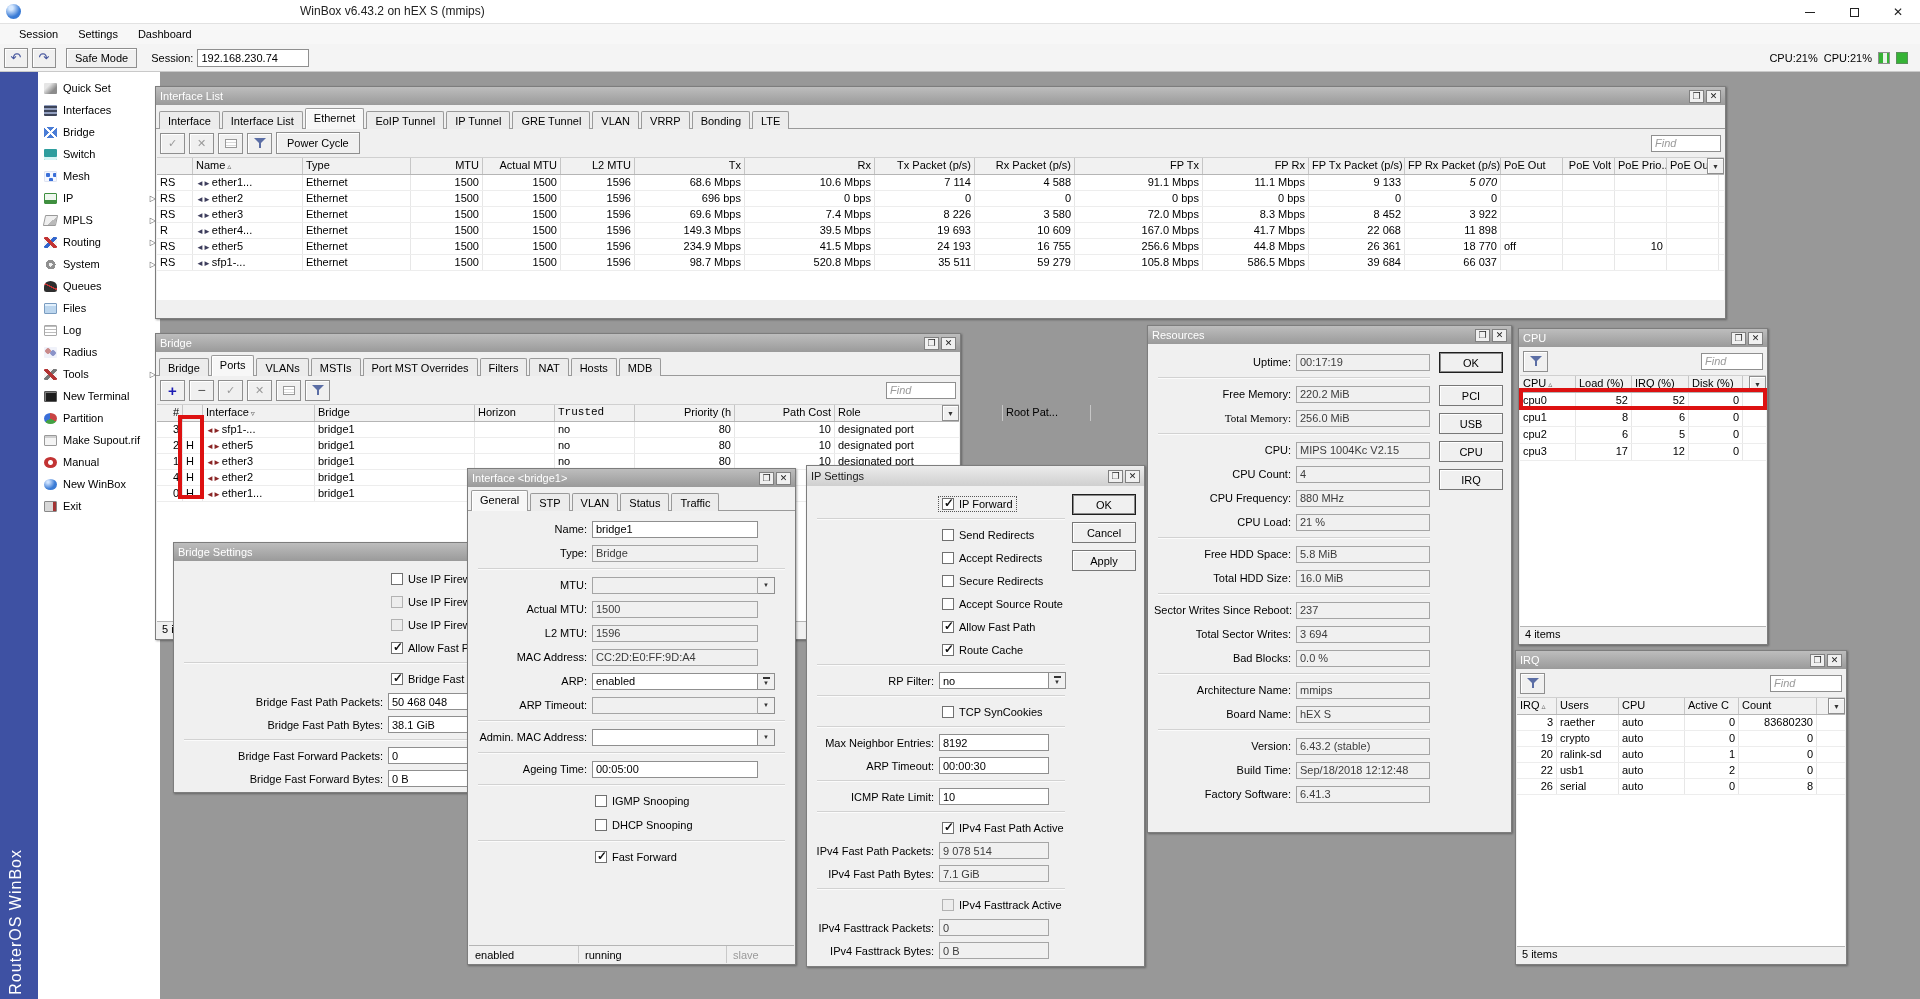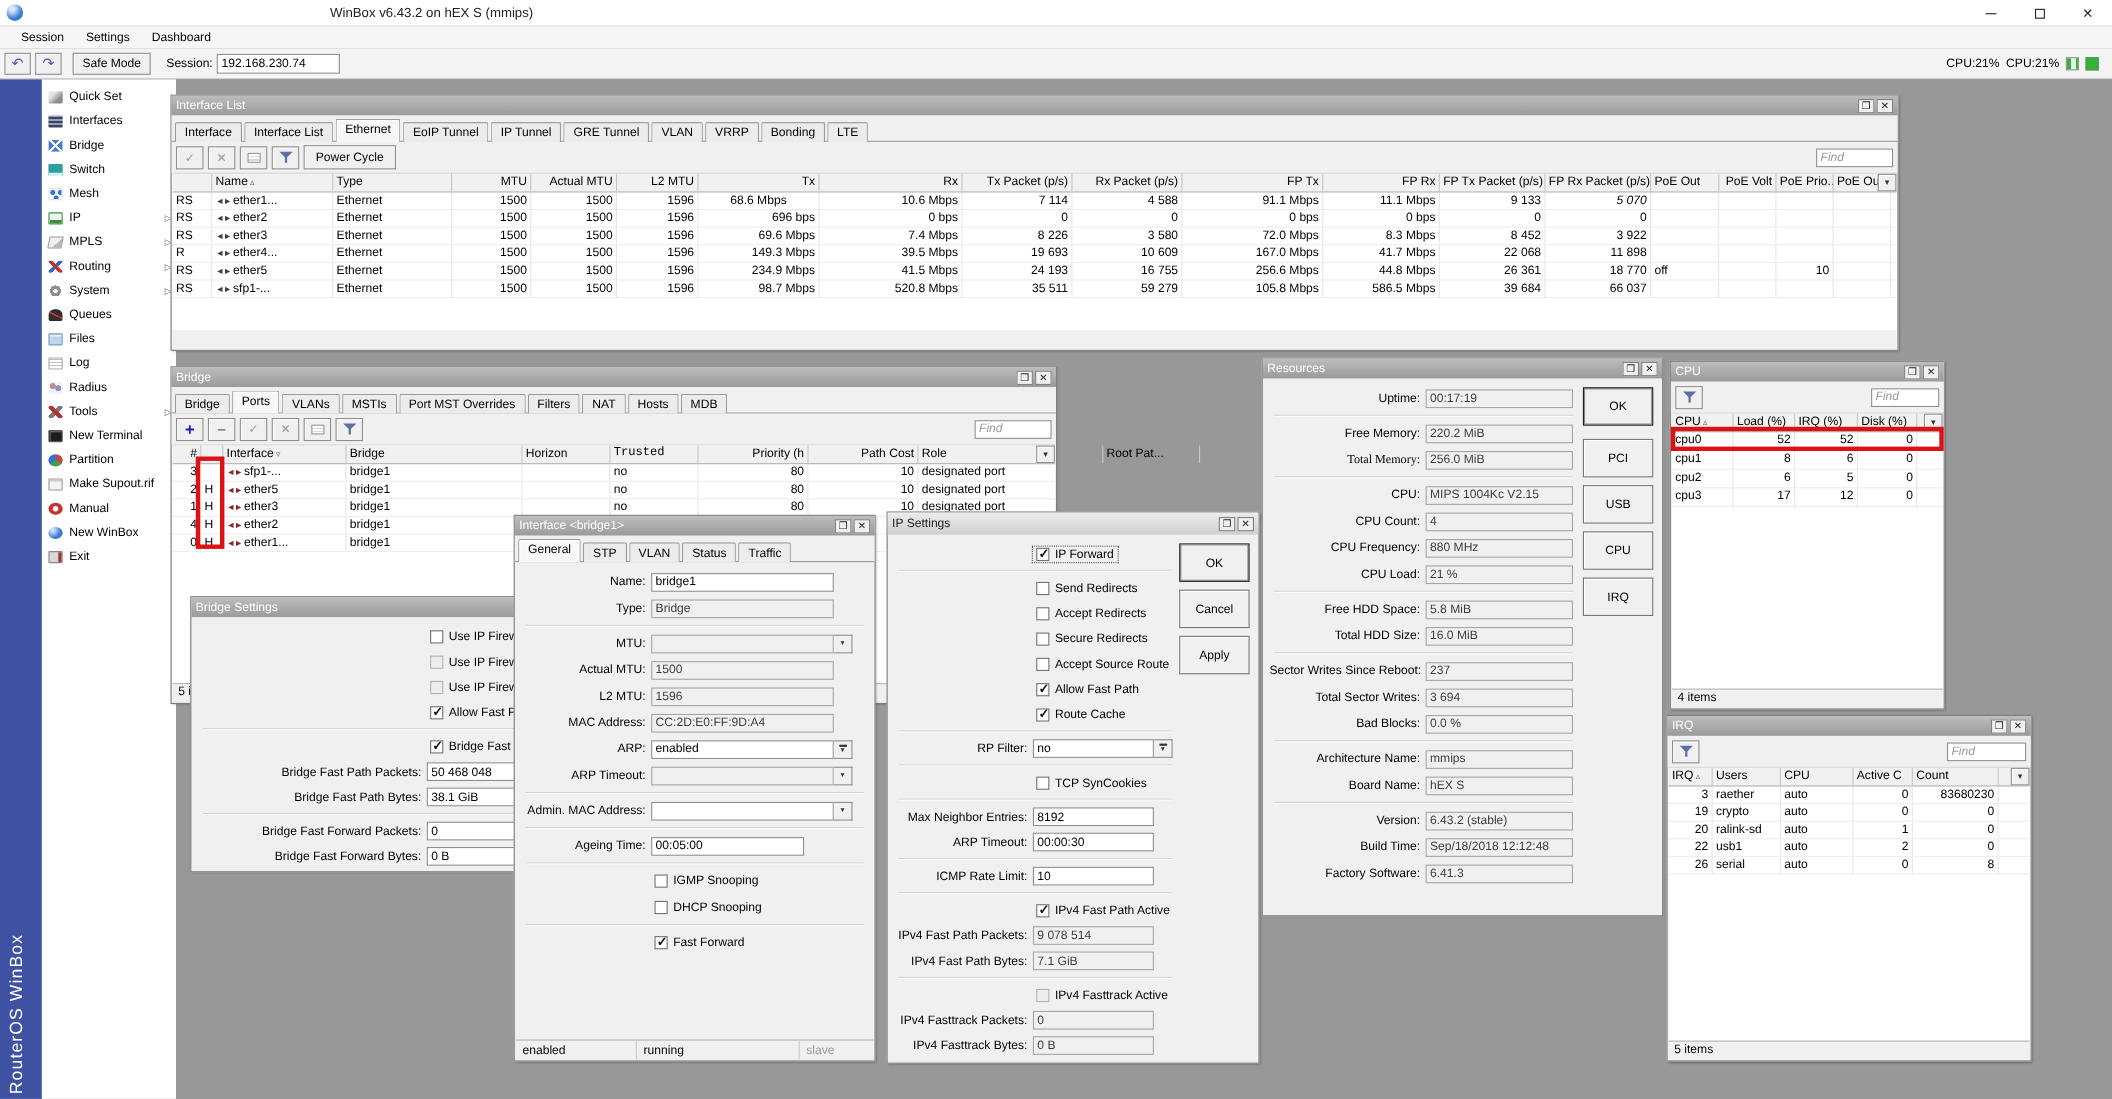--- a/index.html
+++ b/index.html
@@ -109,21 +109,21 @@
   .dd{width:17px;height:17px;background:#f0f0f0;border:1px solid #8f8f8f;border-left:0;display:inline-flex;flex-direction:column;align-items:center;justify-content:center;}
   .dd::after{content:"▼";font-size:6px;color:#333;}
   .dd.bar::before{content:"";width:7px;height:2px;background:#333;margin-bottom:1px;}
   .chkwrap{display:inline-flex;align-items:center;gap:5px;padding:1px 3px;}
   .chkwrap.focus{outline:1px dotted #555;}
   .chk{width:12px;height:12px;border:1px solid #707070;background:#fff;position:relative;flex:none;}
   .chk.on::after{content:"✓";position:absolute;left:1px;top:-3px;font-size:12px;font-weight:bold;color:#111;}
   .chk.dis{background:#ededed;border-color:#b2b2b2;}
   .sep{border-top:1px solid #d2d2d2;border-bottom:1px solid #fbfbfb;margin:3px 4px;}
   .side-btns{position:absolute;display:flex;flex-direction:column;gap:7px;}
-  .pbtn{width:64px;height:35px;background:#f0f0f0;border:1px solid #777;box-shadow:inset 1px 1px 0 #fff;display:flex;align-items:center;justify-content:center;}
+  .pbtn{width:64px;height:21px;background:#f0f0f0;border:1px solid #777;box-shadow:inset 1px 1px 0 #fff;display:flex;align-items:center;justify-content:center;}
   .pbtn.default{border-color:#1f1f1f;box-shadow:inset 0 0 0 1px #8a8a8a,inset 1px 1px 0 #fff;}
   .ifooter{position:absolute;left:1px;right:1px;bottom:1px;height:18px;background:#f0f0f0;border-top:1px solid #b5b5b5;display:flex;align-items:center;}
   .fseg{padding:0 6px;border-right:1px solid #c9c9c9;height:100%;display:flex;align-items:center;}
   .fseg.gray{color:#9a9a9a;border-right:0;}
 
   .annotation{position:absolute;border:4px solid #dd1111;background:transparent;}
 </style>
 </head>
 <body>
 
@@ -324,21 +324,21 @@
             <span class="colbtn btn3d">▼</span>
         </div>
         <div class="tbody">
             <div class="trow">
               <span class="tcell" style="width: 36px; height: 15px; line-height: 14px; text-align: left;">RS</span>
               <span class="tcell" style="width: 110px; height: 15px; line-height: 14px; text-align: left;"><span class="port-icon if-port"></span>ether1...</span>
               <span class="tcell" style="width: 108px; height: 15px; line-height: 14px; text-align: left;">Ethernet</span>
               <span class="tcell" style="width: 72px; height: 15px; line-height: 14px; text-align: right;">1500</span>
               <span class="tcell" style="width: 78px; height: 15px; line-height: 14px; text-align: right;">1500</span>
               <span class="tcell" style="width: 74px; height: 15px; line-height: 14px; text-align: right;">1596</span>
-              <span class="tcell" style="width: 110px; height: 15px; line-height: 14px; text-align: center;">68.6 Mbps</span>
+              <span class="tcell" style="width: 110px; height: 15px; line-height: 14px; text-align: right;">68.6 Mbps</span>
               <span class="tcell" style="width: 130px; height: 15px; line-height: 14px; text-align: right;">10.6 Mbps</span>
               <span class="tcell" style="width: 100px; height: 15px; line-height: 14px; text-align: right;">7 114</span>
               <span class="tcell" style="width: 100px; height: 15px; line-height: 14px; text-align: right;">4 588</span>
               <span class="tcell" style="width: 128px; height: 15px; line-height: 14px; text-align: right;">91.1 Mbps</span>
               <span class="tcell" style="width: 106px; height: 15px; line-height: 14px; text-align: right;">11.1 Mbps</span>
               <span class="tcell" style="width: 96px; height: 15px; line-height: 14px; text-align: right;">9 133</span>
               <span class="tcell" style="width: 96px; height: 15px; line-height: 14px; text-align: right; font-style: italic;">5 070</span>
               <span class="tcell" style="width: 62px; height: 15px; line-height: 14px; text-align: left;"></span>
               <span class="tcell" style="width: 52px; height: 15px; line-height: 14px; text-align: right;"></span>
               <span class="tcell" style="width: 52px; height: 15px; line-height: 14px; text-align: right;"></span>
@@ -680,21 +680,21 @@
           </div>
           <div class="sep"></div>
           <div class="frow">
             <span class="flabel" style="width: 118px;">Admin. MAC Address:</span>
             <span class="input" style="width: 166px;"></span>
             <span class="dd"></span>
           </div>
           <div class="sep"></div>
           <div class="frow">
             <span class="flabel" style="width: 118px;">Ageing Time:</span>
-            <span class="input" style="width: 139px;">00:05:00</span>
+            <span class="input" style="width: 166px;">00:05:00</span>
           </div>
           <div class="sep"></div>
           <div class="frow">
             <span class="flabel" style="width: 118px;"></span>
             <span class="chkwrap">
               <span class="chk"></span>
               <span class="clabel">IGMP Snooping</span>
             </span>
           </div>
           <div class="frow">

